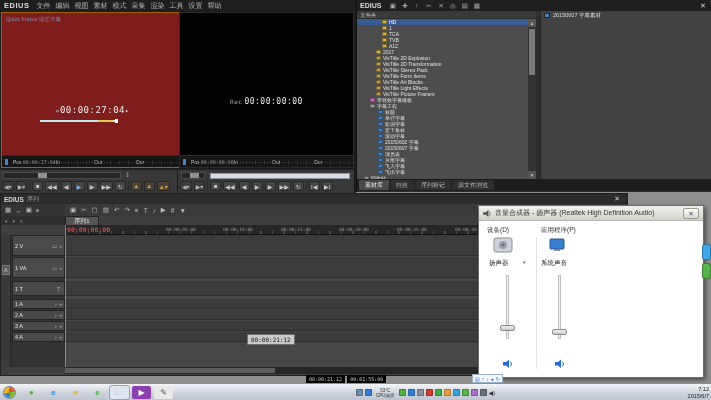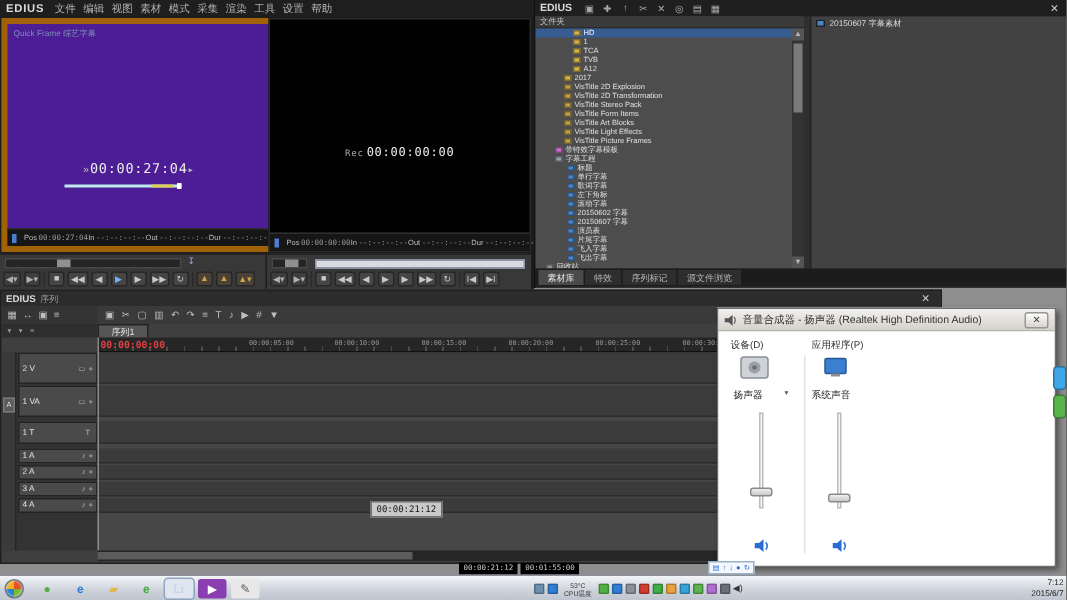--- a/index.html
+++ b/index.html
@@ -6,21 +6,21 @@
   body{background:#222}
   #root{position:relative;width:711px;height:400px;background:#8e8e8e;overflow:hidden;
         font-family:"Liberation Sans","DejaVu Sans",sans-serif;color:#c8c8c8;cursor:default;font-size:7px}
   .mono{font-family:"DejaVu Sans Mono",monospace}
 
   
   #player-area{position:absolute;left:0;top:0;width:356px;height:193px;background:#1c1c1c}
   #menubar{position:absolute;left:0;top:0;width:356px;height:11px;background:#1e1e1e;
            display:flex;align-items:center;gap:7px;padding:0 4px;font-size:7px;color:#b4b4b4}
   #menubar .logo{font-weight:bold;color:#dcdcdc;font-size:7.5px;letter-spacing:.5px}
-  #monitorL{position:absolute;left:1px;top:12px;width:183px;height:156px;background:#4c1d95;border:4px solid #a16207}
+  #monitorL{position:absolute;left:1px;top:12px;width:183px;height:156px;background:#7f1d1d;border:1px solid #a16207}
   #monitorR{position:absolute;left:179px;top:12px;width:175px;height:156px;background:#020202;border:1px solid #2a2a2a}
   .clip-label{position:absolute;left:4px;top:3px;font-size:5.5px;color:#7d8fb8}
   .mon-tc{position:absolute;left:0;right:0;top:92px;text-align:center;font-size:9px;color:#ececec;letter-spacing:.5px}
   .mon-tc .deco{color:#bcbcbc;font-size:7px}
   #monitorR .mon-tc{top:84px;font-size:8px}
   #monitorR .mon-tc .lbl{font-size:6px;color:#a8a8a8;margin-right:2px}
   .progress{position:absolute;left:38px;top:107px;width:78px;height:2px;background:#bfe9ee}
   .progress .yellow{position:absolute;right:5px;top:0;width:15px;height:2px;background:#e0cc4e}
   .progress .head{position:absolute;right:0;top:-1px;width:3px;height:4px;background:#fff}
   .mon-status{position:absolute;left:0;right:0;bottom:0;height:12px;background:#161616;border-top:1px solid #2e2e2e;

